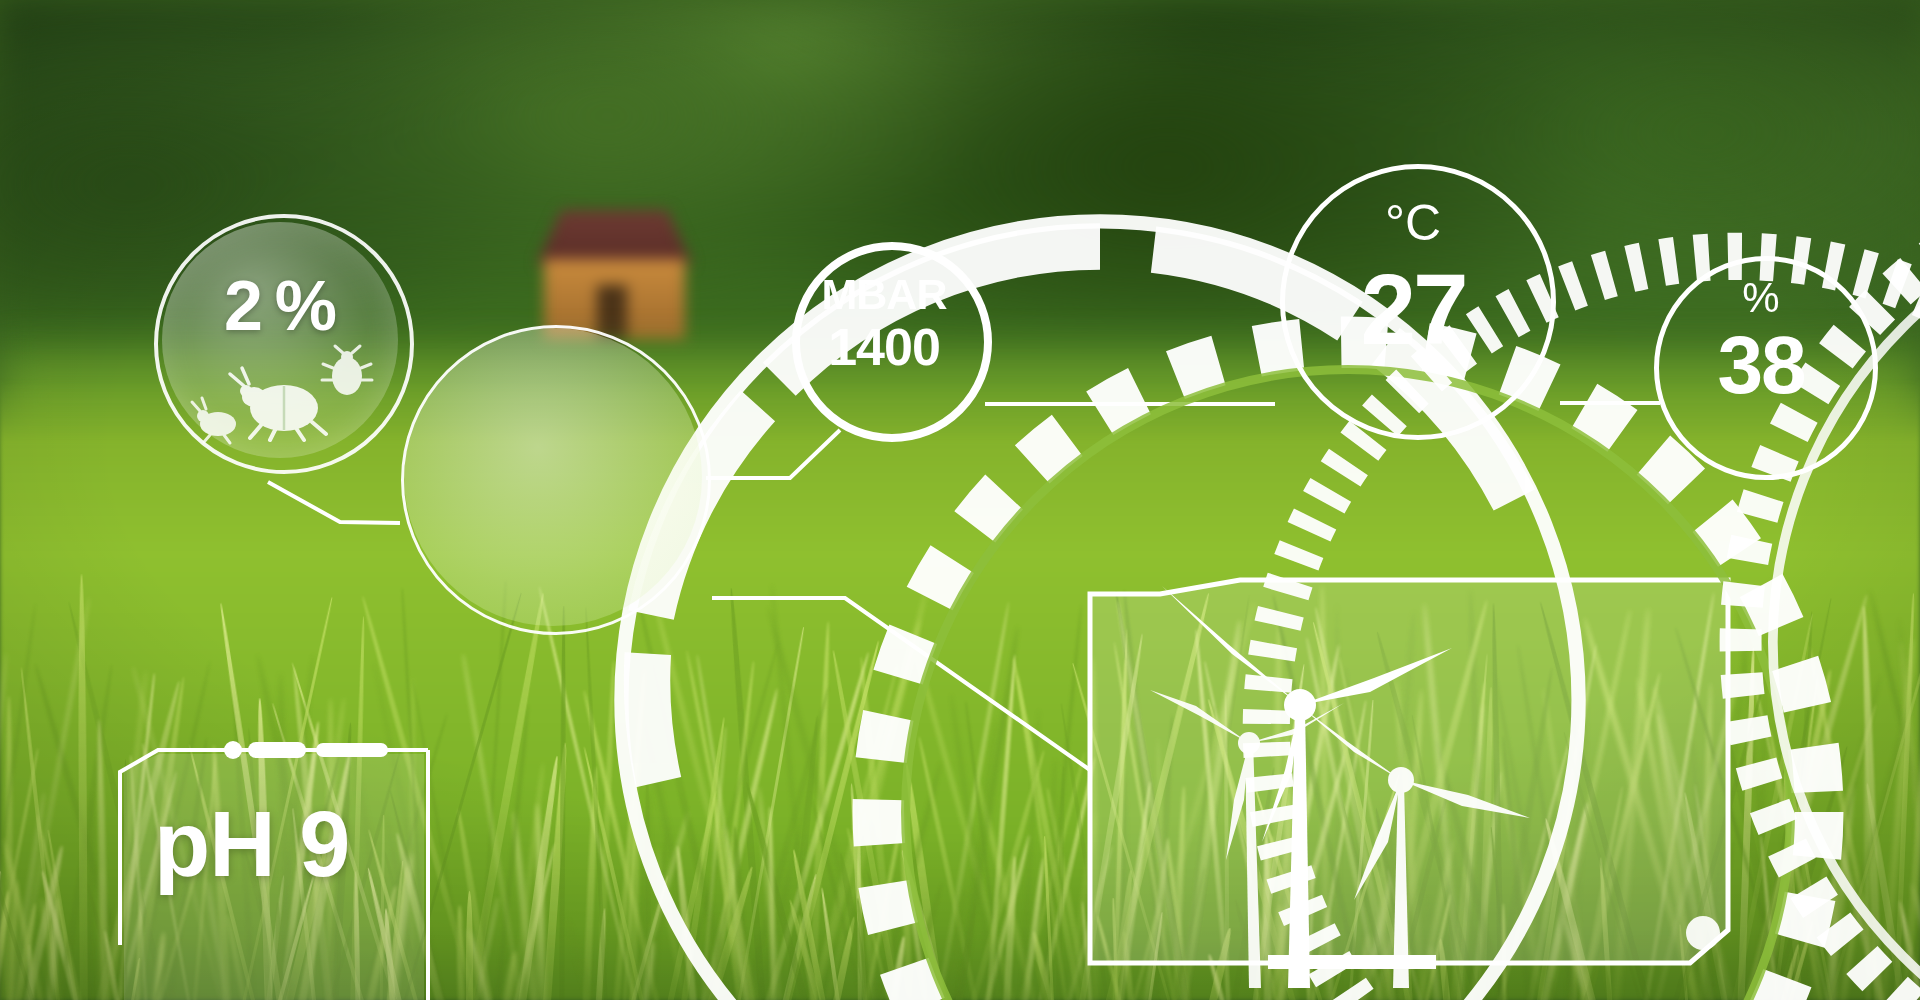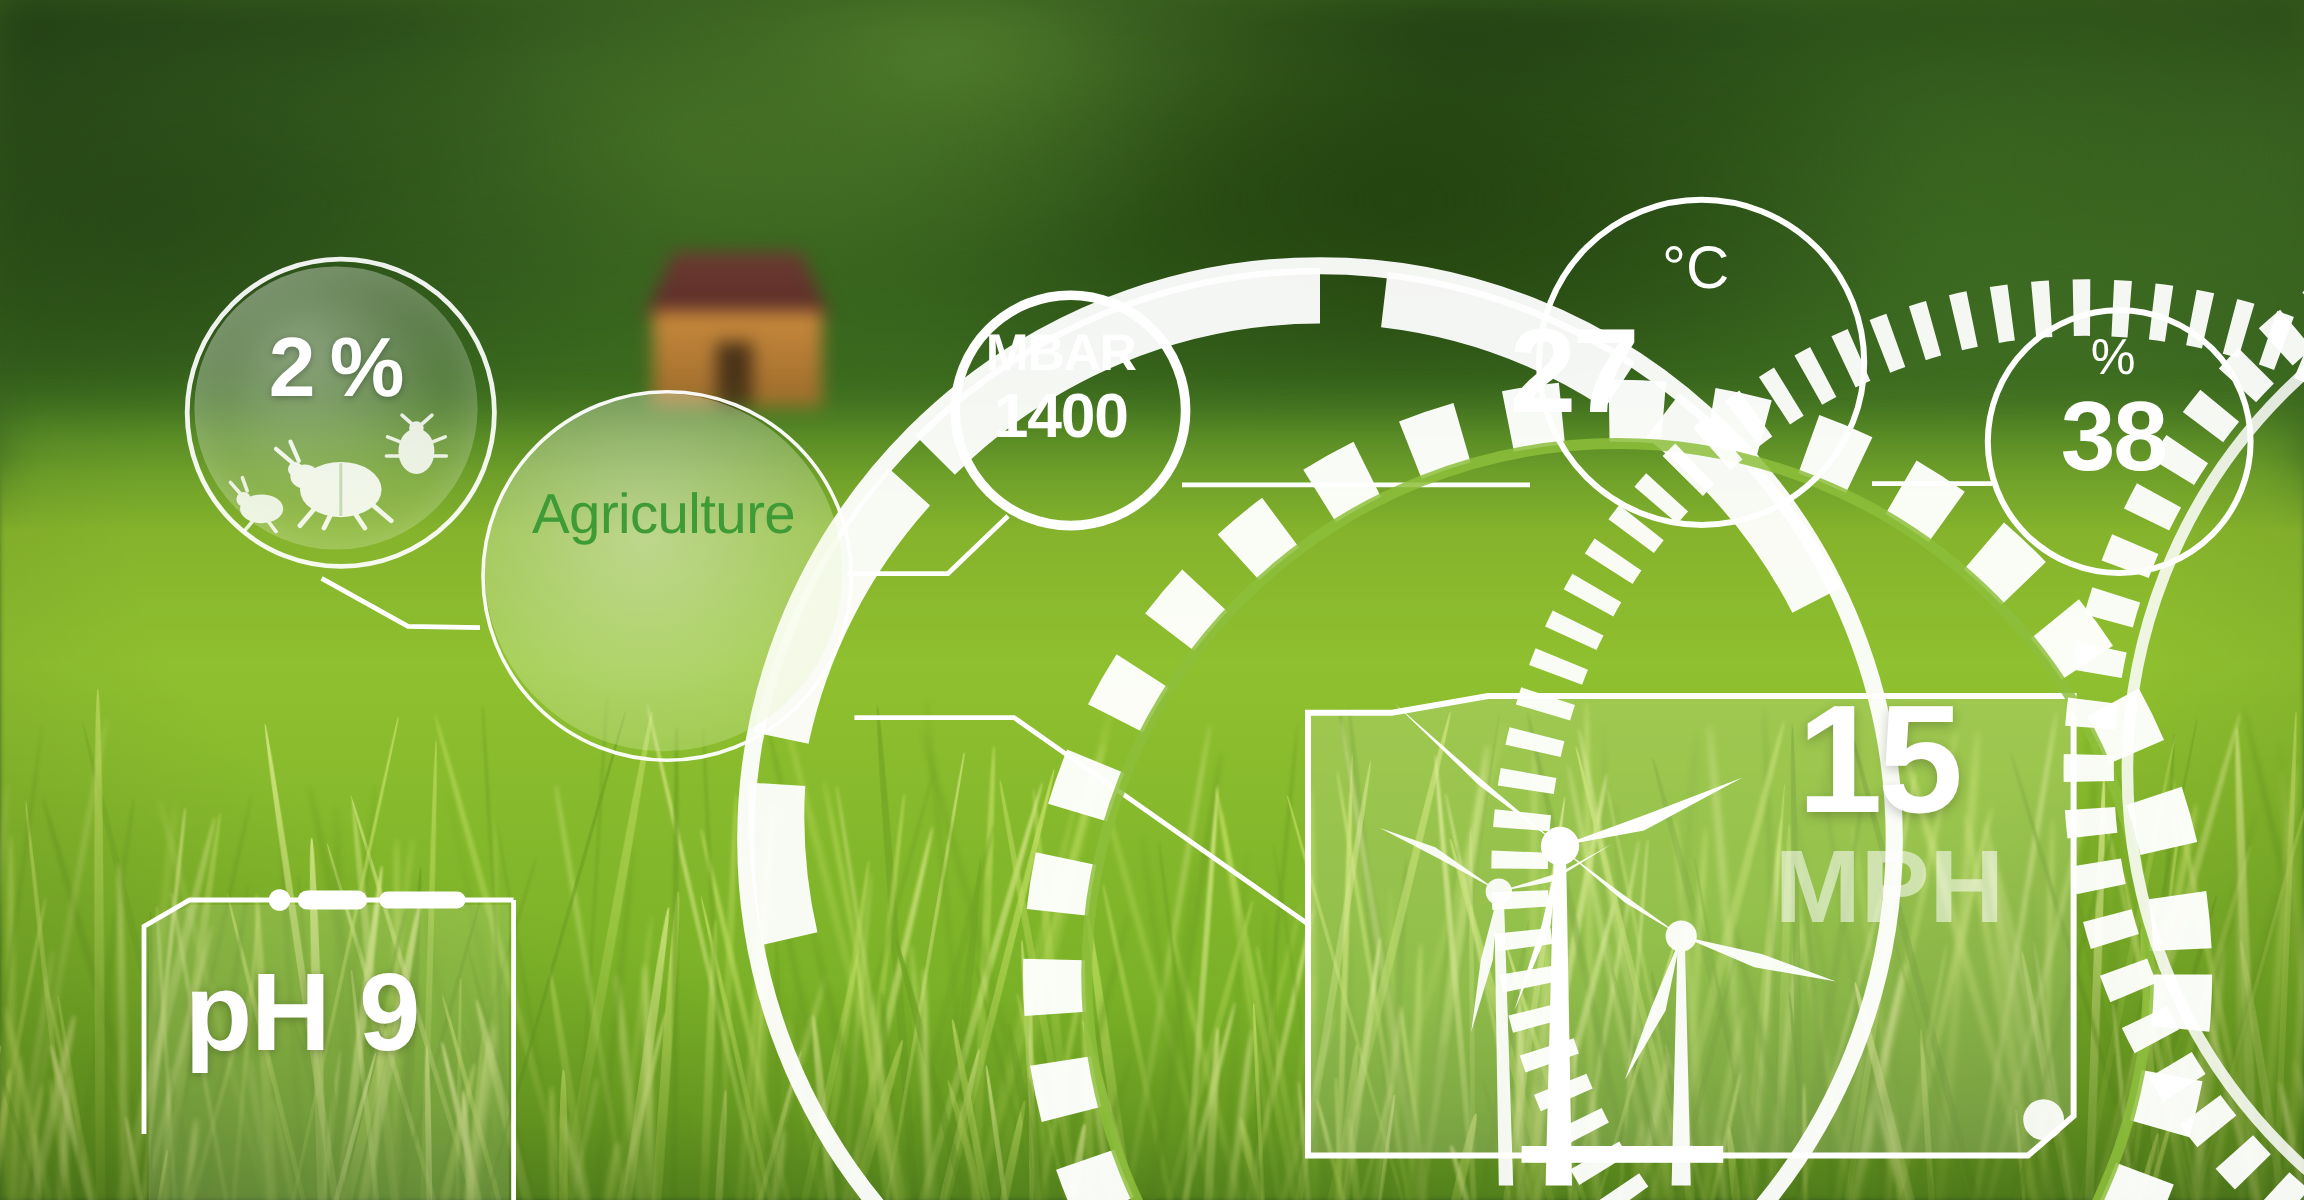--- a/index.html
+++ b/index.html
@@ -141,21 +141,21 @@
   #temp{left:1258px;top:142px;width:310px;height:380px;}
   #temp .face{
     position:absolute;left:22px;top:22px;width:266px;height:266px;border-radius:50%;
     border:5px solid #fff;
   }
   #temp .unit{
     position:absolute;left:0;right:0;top:52px;text-align:center;
     font-size:50px;font-weight:400;color:#fff;
   }
   #temp .val{
-    position:absolute;left:0;right:0;top:110px;text-align:left;
+    position:absolute;left:0;right:0;top:110px;text-align:center;
     font-size:100px;font-weight:bold;color:#fff;letter-spacing:-3px;
   }
   #temp .cap{
     position:absolute;left:0;right:0;top:308px;text-align:center;
     font-size:34px;font-weight:400;color:#fff;text-shadow:0 2px 6px rgba(0,0,0,.35);
   }
 
   
   #water{left:1636px;top:238px;width:250px;height:330px;}
   #water .face{
@@ -760,21 +760,20 @@
     </div>
 
     <div class="node" id="smart">
       <div class="disc"></div>
       <svg width="330" height="330" viewBox="0 0 330 330">
         <circle cx="165" cy="165" r="155" fill="none" stroke="#ffffff" stroke-width="17" stroke-dasharray="15 13" opacity=".96"></circle>
         <circle cx="165" cy="165" r="146" fill="none" stroke="#8dbe3b" stroke-width="3" opacity=".85"></circle>
       </svg>
       <div class="ring-solid"></div>
       <div class="label">
-        <span class="l2">Agriculture</span>
       </div>
     </div>
 
     <div class="node" id="mbar">
       <svg width="212" height="212" viewBox="0 0 212 212">
         <circle cx="106" cy="106" r="100" fill="none" stroke="#ffffff" stroke-width="10" stroke-dasharray="3 4" opacity=".95"></circle>
       </svg>
       <div class="ring-solid"></div>
       <div class="t1">MBAR</div>
       <div class="t2">1400</div>
@@ -803,19 +802,15 @@
       <div class="unit">%</div>
       <div class="val">38</div>
     </div>
 
     <div class="node" id="ph">
       <div class="val">
         <span>pH</span><span>&nbsp;</span><span class="n">9</span>
       </div>
     </div>
 
-    <div class="node" id="wind">
-      <div class="val">15</div>
-      <div class="unit">MPH</div>
-    </div>
 
   </div>
 </div>
 
 </body></html>

